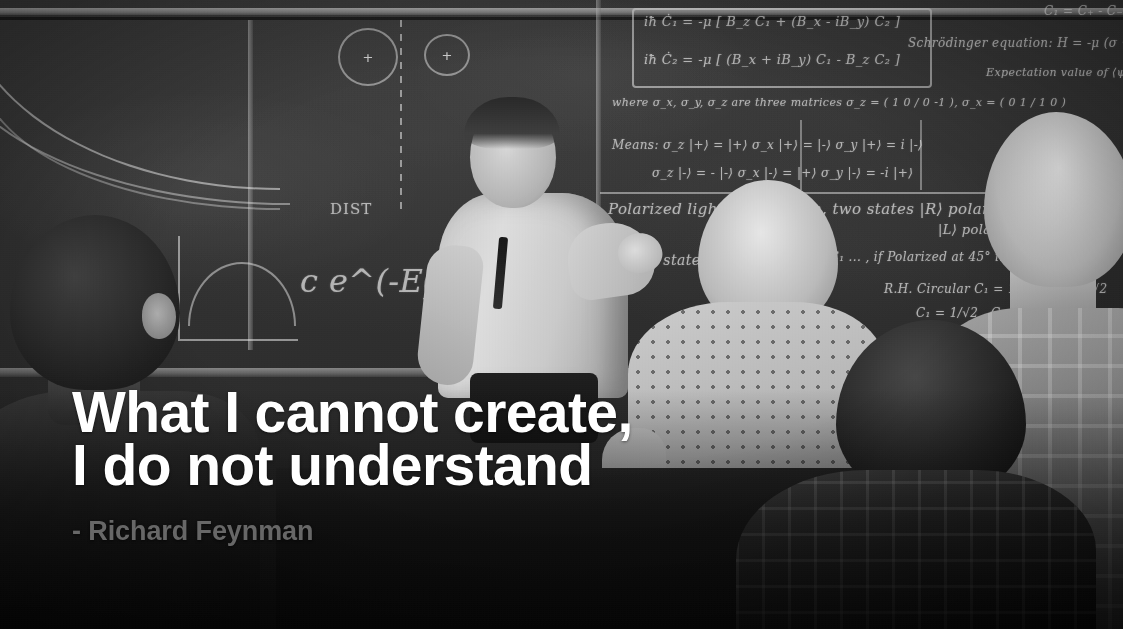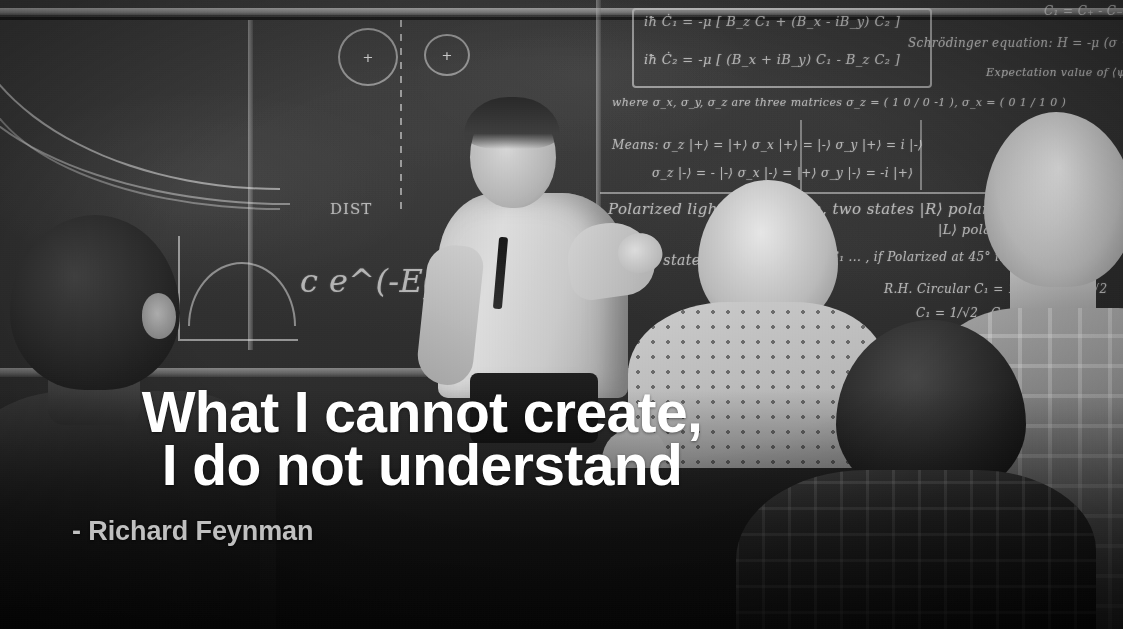--- a/index.html
+++ b/index.html
@@ -296,27 +296,26 @@
     z-index:40;
   }
   #quote-text {
     font-size:57px;
     font-weight:bold;
     line-height:53px;
     color:#ffffff;
     letter-spacing:-0.6px;
     white-space:pre-line;
     text-shadow:0 1px 3px rgba(0,0,0,.45);
-    text-align:center;
   }
   #quote-attribution {
     margin-top:24px;
     font-size:27px;
     font-weight:bold;
-    color:#c4b5fd;
+    color:#ef4444;
     letter-spacing:-0.1px;
     text-shadow:0 1px 3px rgba(0,0,0,.45);
   }
 </style>
 </head>
 <body>
 
 <div id="stage">
 
   <div class="board"></div>

